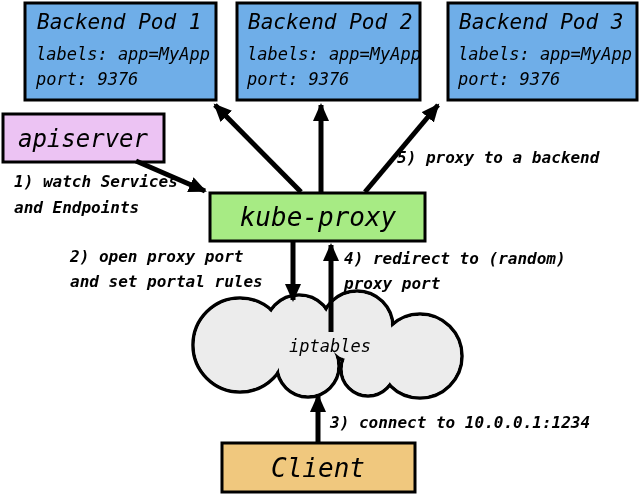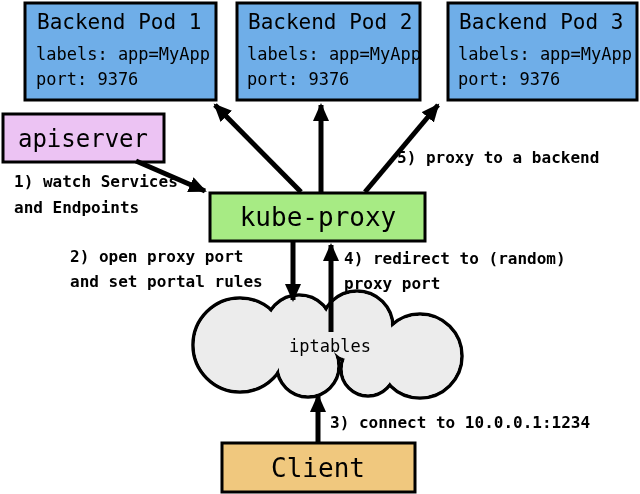--- a/index.html
+++ b/index.html
@@ -1,16 +1,16 @@
 <!DOCTYPE html>
 <html><head>
 <meta charset="utf-8">
 <style>
   html,body{margin:0;padding:0;background:#fff;}
-  .stage{position:relative;width:640px;height:494px;background:#fff;overflow:hidden;}
+  .stage{position:relative;width:640px;height:494px;background:#fff;overflow:hidden;font-style:italic;}
   svg{display:block;}
   text{font-family:"DejaVu Sans Mono", monospace;fill:#000;}
   .box-title{font-size:21px;}
   .box-line{font-size:17px;}
   .big-label{font-size:24px;}
   .cloud-label{font-size:17px;}
   .note{font-size:16px;font-weight:bold;}
   .edge{stroke:#000;stroke-width:5;fill:none;}
   .frame{stroke:#000;stroke-width:3;}
 </style>

